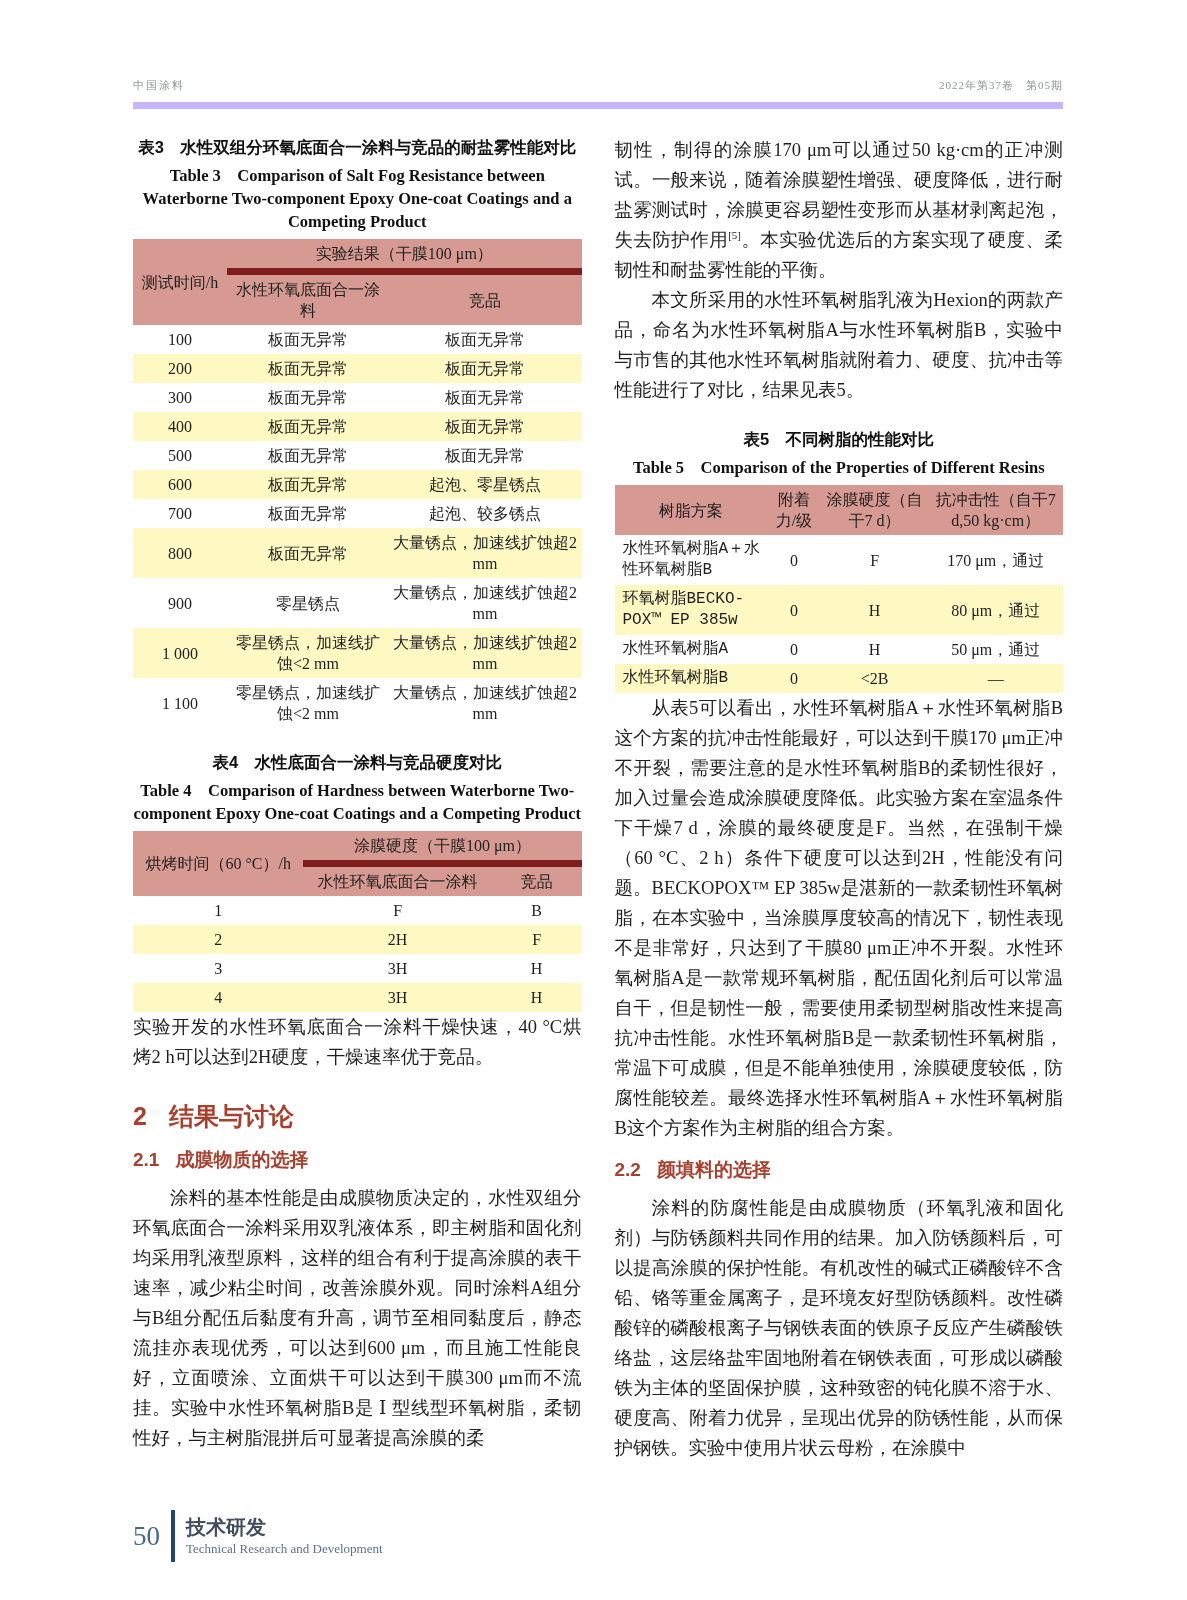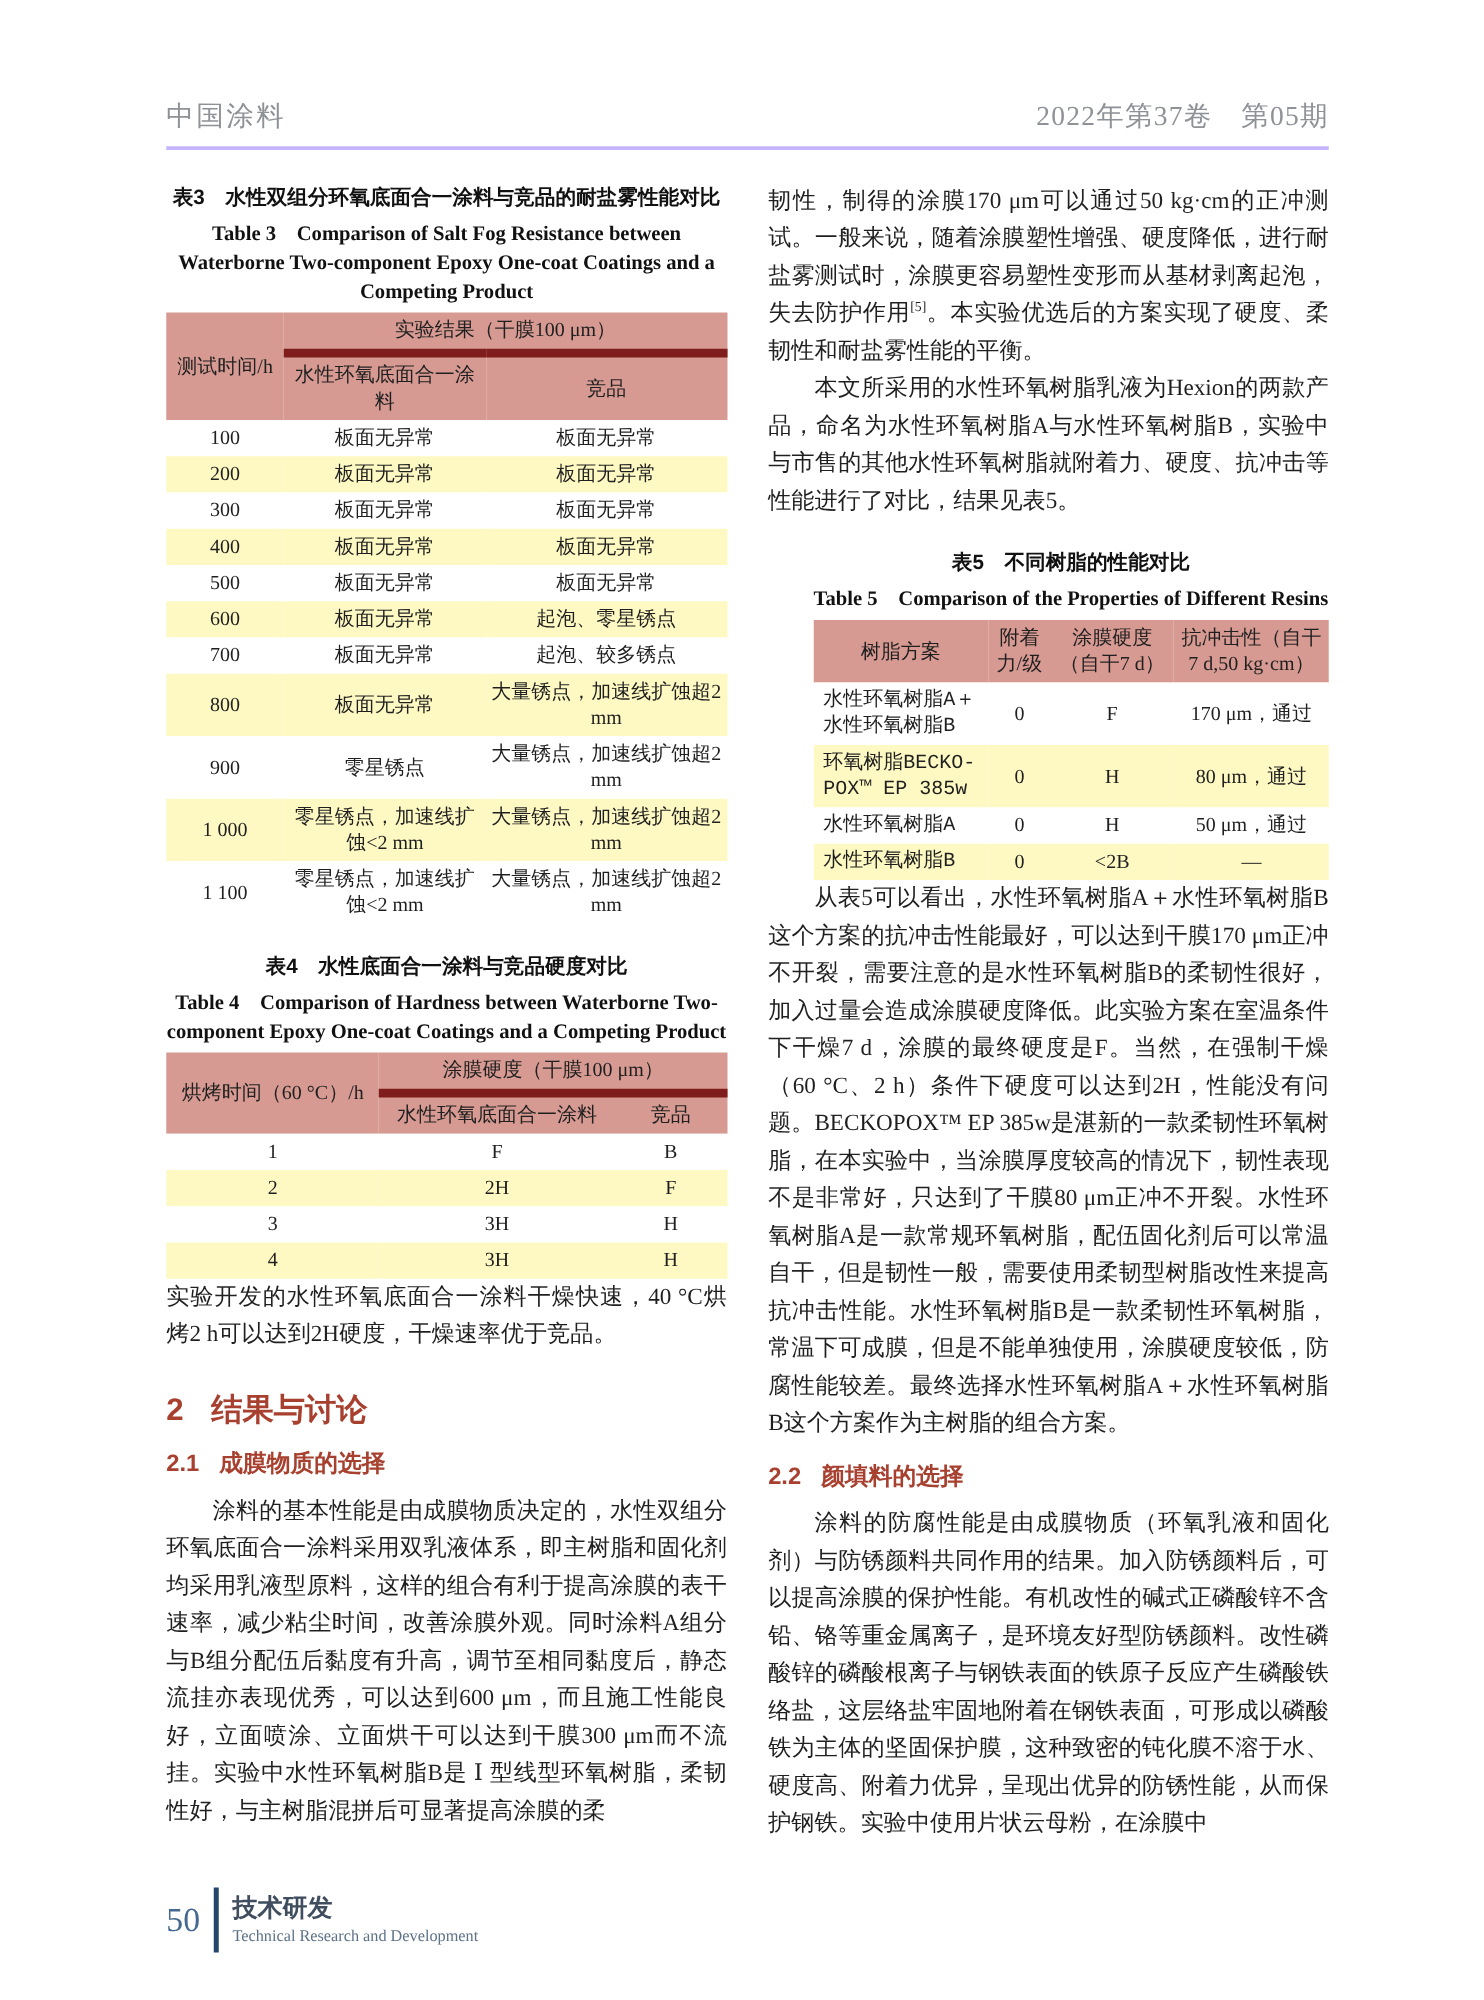--- a/index.html
+++ b/index.html
@@ -4,22 +4,22 @@
 <style>
   html,body{margin:0;padding:0;background:#ffffff;}
   body{
     width:1187px;height:1600px;position:relative;overflow:hidden;
     font-family:"Liberation Serif","DejaVu Serif",serif;color:#1f1f1f;
   }
   .page{padding:78px 124px 0 133px;}
   
   .pagehead{
     display:flex;justify-content:space-between;align-items:flex-end;
-    color:#8e9297;font-size:22px;letter-spacing:2px;
-    padding-bottom:9px;border-bottom:3px solid #c4b5fd;
+    color:#8e9297;font-size:11px;letter-spacing:2px;
+    padding-bottom:9px;border-bottom:7px solid #c4b5fd;
   }
   .pagehead .issue{letter-spacing:1px;}
   
   .columns{display:flex;gap:33px;margin-top:26px;}
   .col{flex:1;min-width:0;}
   
   p.body{font-size:18.5px;line-height:30px;text-align:justify;margin:0;}
   p.indent{text-indent:2em;}
   sup.ref{font-size:11px;vertical-align:super;line-height:0;}
   
@@ -38,21 +38,21 @@
   thead th{
     background:#d69a92;padding:4px 3px;line-height:21px;text-align:center;vertical-align:middle;
   }
   th.spanhead{border-bottom:7px solid #7f1d1d;}
   tbody td{
     padding:4px 3px;line-height:21px;text-align:center;vertical-align:middle;background:#ffffff;
   }
   tbody tr.stripe td{background:#fef9c3;}
   .t5 td.resin{text-align:left;padding-left:8px;font-family:Liberation Mono, monospace;}
   .t4block{margin-top:22px;}
-  .t5block{margin-top:22px;margin-left:36px;}
+  .t5block{margin-top:22px;}
   .after-tbl{margin-top:26px;}
   
   h2.sec{
     font-family:"Liberation Sans","DejaVu Sans",sans-serif;
     color:#a8402f;font-size:25px;font-weight:bold;
     margin:28px 0 0 0;display:flex;gap:22px;align-items:baseline;
   }
   h3.subsec{
     font-family:"Liberation Sans","DejaVu Sans",sans-serif;
     color:#a8402f;font-size:19px;font-weight:bold;

